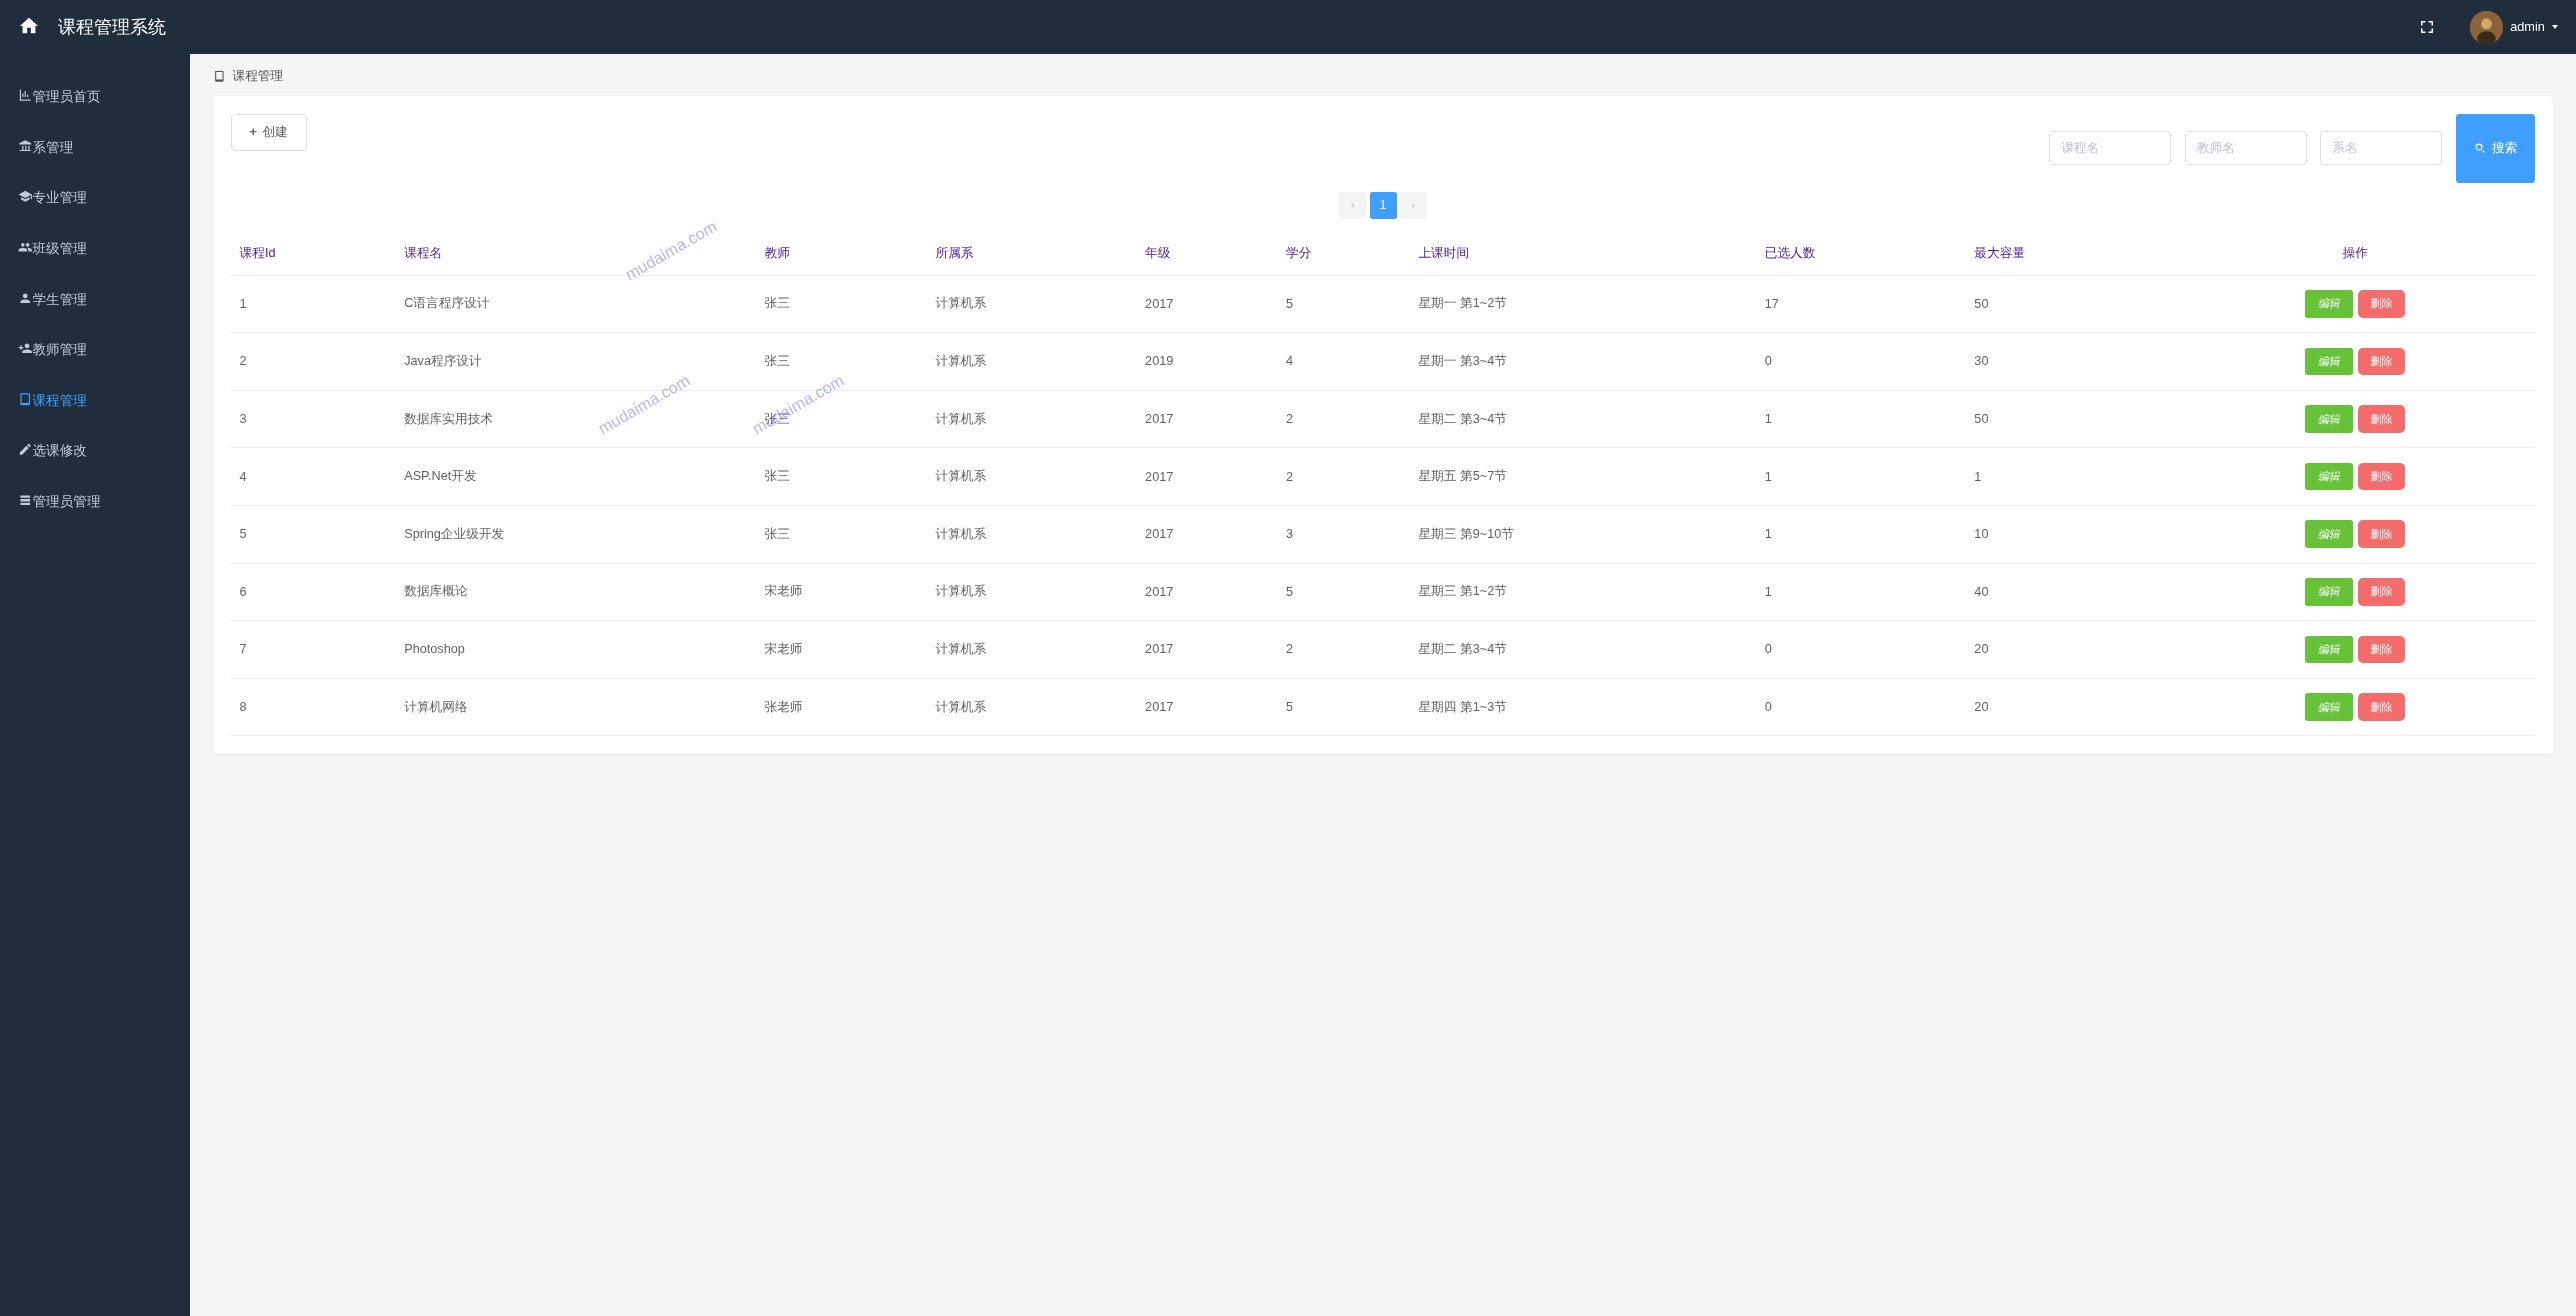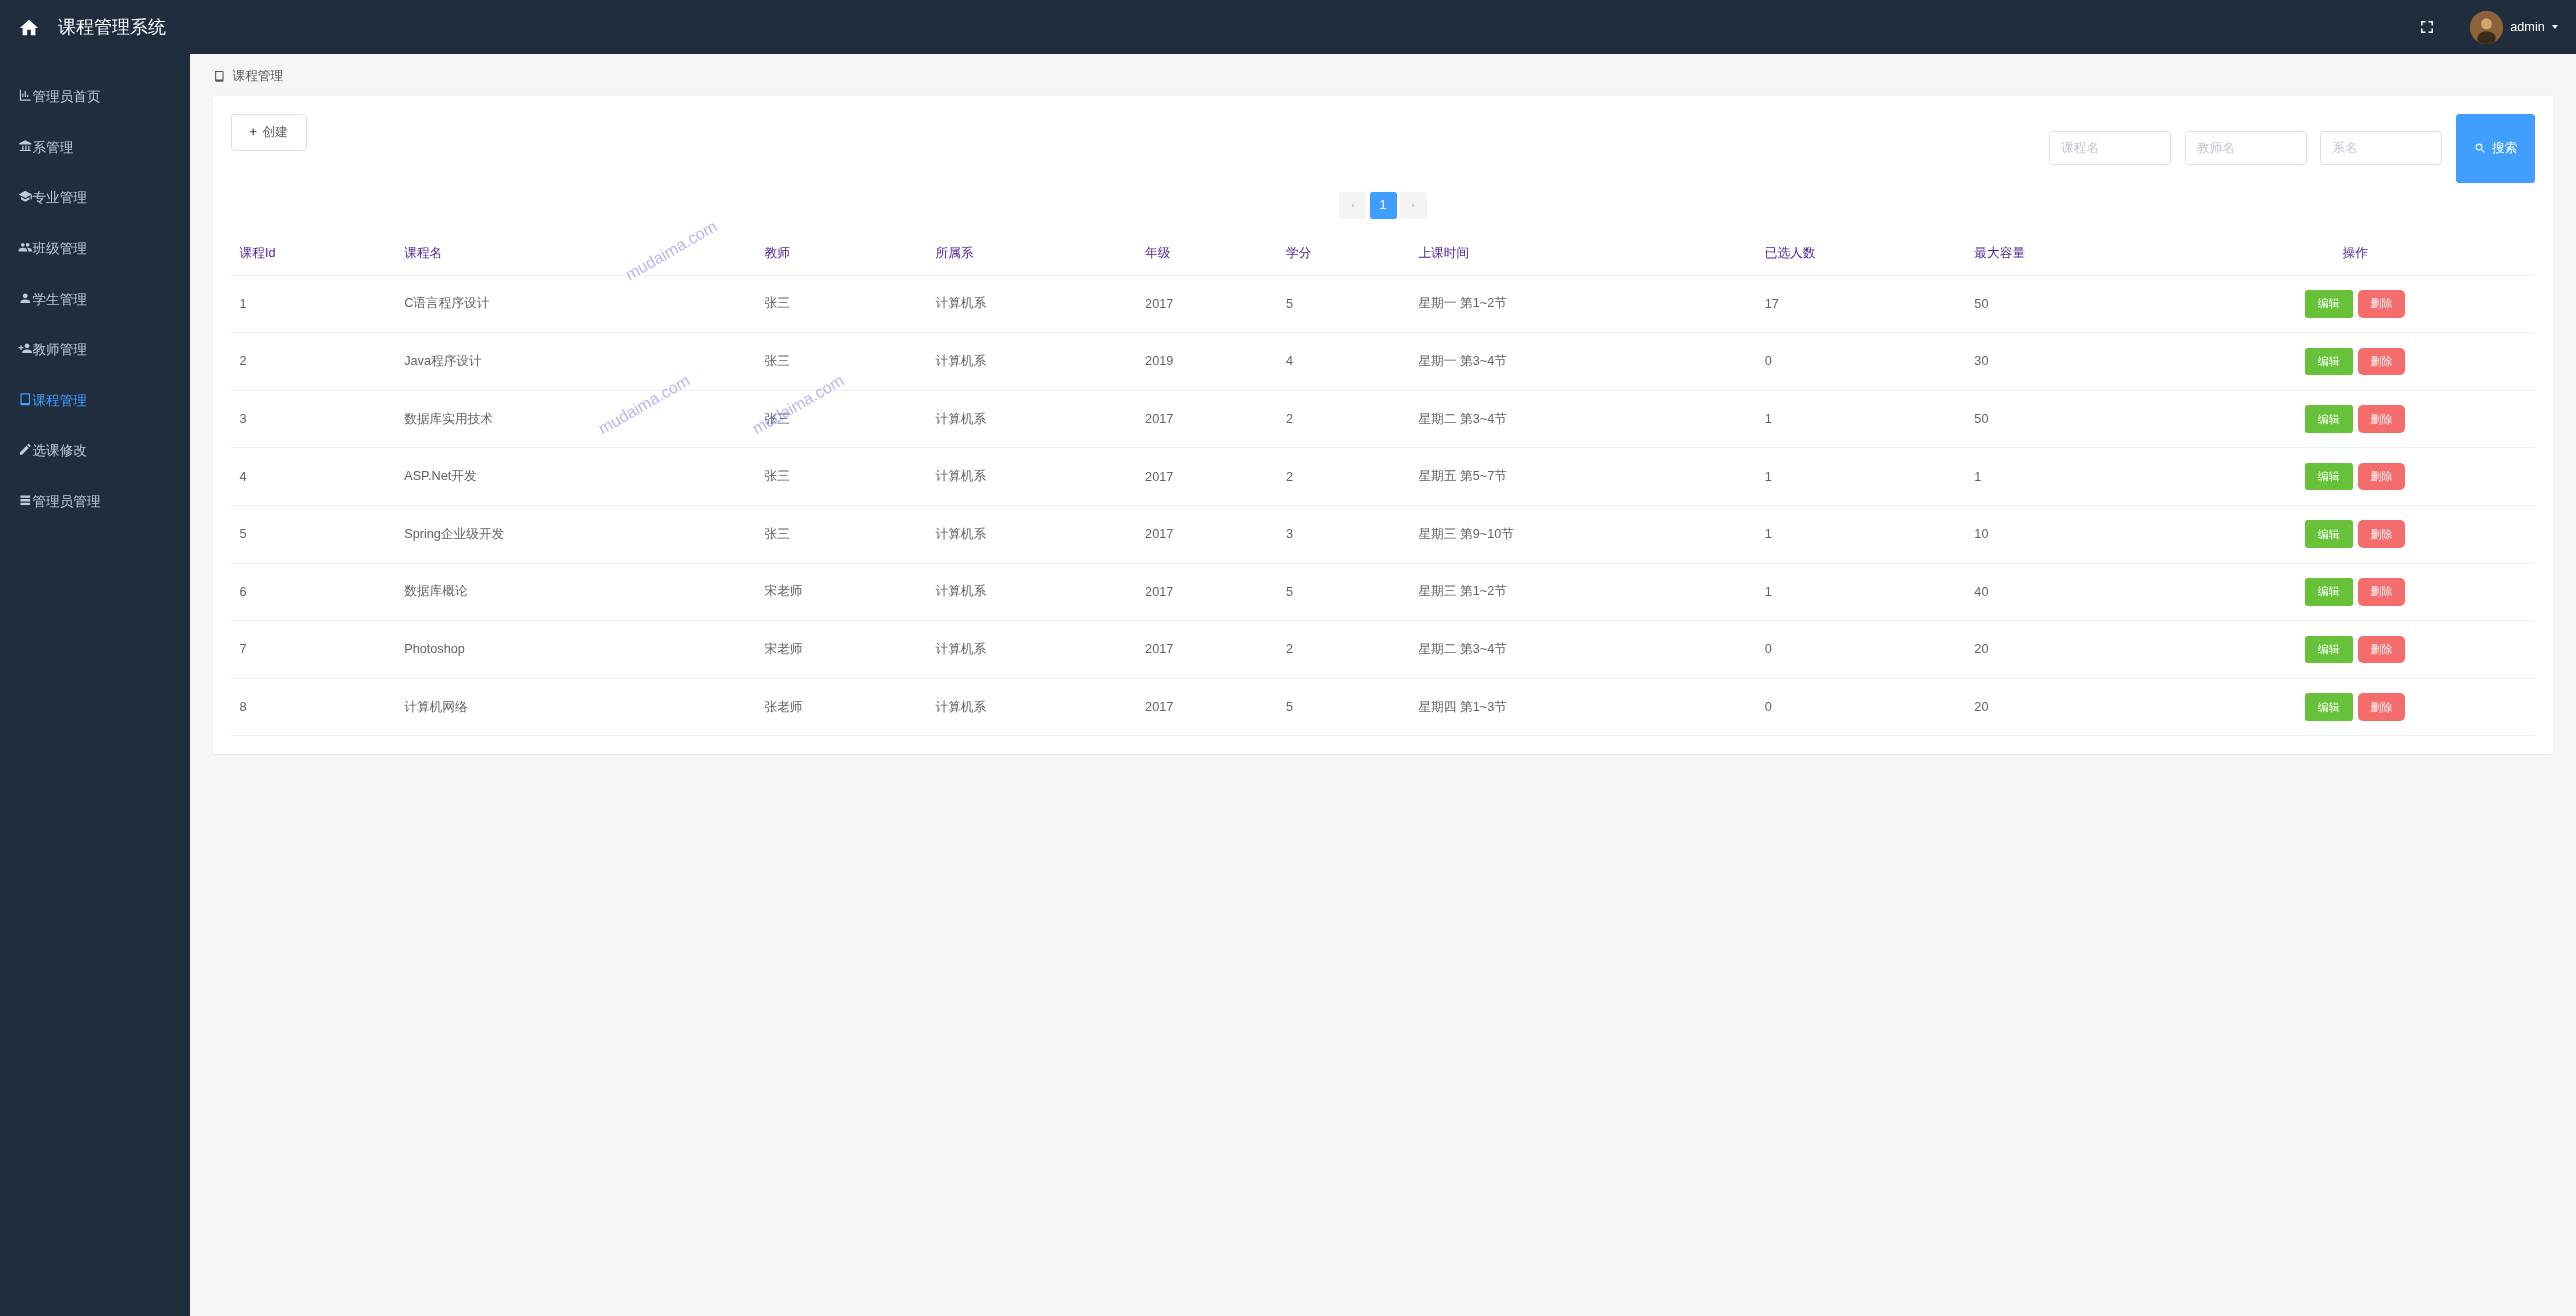--- a/index.html
+++ b/index.html
@@ -1,19 +1,19 @@
 <!DOCTYPE html>
 <html style="font-size:14.5px"><head>
   <meta charset="utf-8">
   <style>
     * { box-sizing: border-box; margin: 0; padding: 0; }
     body { font-family: -apple-system, BlinkMacSystemFont, "Segoe UI", Helvetica, Arial, sans-serif; font-size: 12.7px; color: #333; background: #f5f5f5; }
     
     .header { background: #1f2d3d; height: 54px; display: flex; align-items: center; padding: 0 18px; color: #fff; justify-content: space-between; }
-    .header-left { display: flex; align-items: flex-end; gap: 18px; }
+    .header-left { display: flex; align-items: flex-start; gap: 18px; }
     .header-right { display: flex; align-items: center; gap: 34px; }
     .home-icon { width: 22px; height: 22px; }
     .header-title { font-size: 18px; font-weight: 400; }
     .expand-icon { width: 18px; height: 18px; cursor: pointer; fill: #fff; }
     .avatar { width: 33px; height: 33px; border-radius: 50%; background: linear-gradient(135deg, #b08030, #5a3a1a); display:flex; align-items:center; justify-content:center; overflow:hidden; }
     .user-menu { display: flex; align-items: center; gap: 7.2px; cursor: pointer; }
     .caret-down { width: 0; height: 0; border-left: 3.6px solid transparent; border-right: 3.6px solid transparent; border-top: 4.5px solid #fff; }
     
     .layout { display: flex; min-height: calc(100vh - 54px); }
     
@@ -43,21 +43,21 @@
     .page-btn.active { background: #409eff; color: #fff; }
     .page-btn.disabled { color: #c0c4cc; cursor: not-allowed; }
     .chev { width: 9px; height: 9px; fill: currentColor; }
     
     table { width: 100%; border-collapse: collapse; }
     th { text-align: left; padding: 12.7px 9px; color: #4c1d95; font-weight: 500; border-bottom: 0.9px solid #ebeef5; font-size: 12.7px; }
     td { padding: 14.5px 9px; border-bottom: 0.9px solid #ebeef5; color: #606266; font-size: 12.7px; }
     th.center, td.center { text-align: center; }
     
     .action-btns { display: flex; gap: 5.4px; justify-content: center; }
-    .btn-edit { background: #67c23a; color: #fff; border: none; padding: 6.3px 12.7px; border-radius: 2.7px; cursor: pointer; font-size: 11px; }
+    .btn-edit { background: #67c23a; color: #fff; border: none; padding: 6.3px 12.7px; border-radius: 2.7px; cursor: pointer; font-size: 11px; font-style: italic; }
     .btn-delete { background: #f56c6c; color: #fff; border: none; padding: 6.3px 12.7px; border-radius: 5px; cursor: pointer; font-size: 11px; }
     
     .watermark { position: absolute; color: #7a7ae6; opacity: 0.55; font-size: 16.3px; transform: rotate(-30deg); pointer-events: none; font-weight: 500; }
   </style>
 </head>
 <body>
 
 <div class="header">
   <div class="header-left">
     <svg class="home-icon" viewBox="0 0 24 24" fill="#fff">

